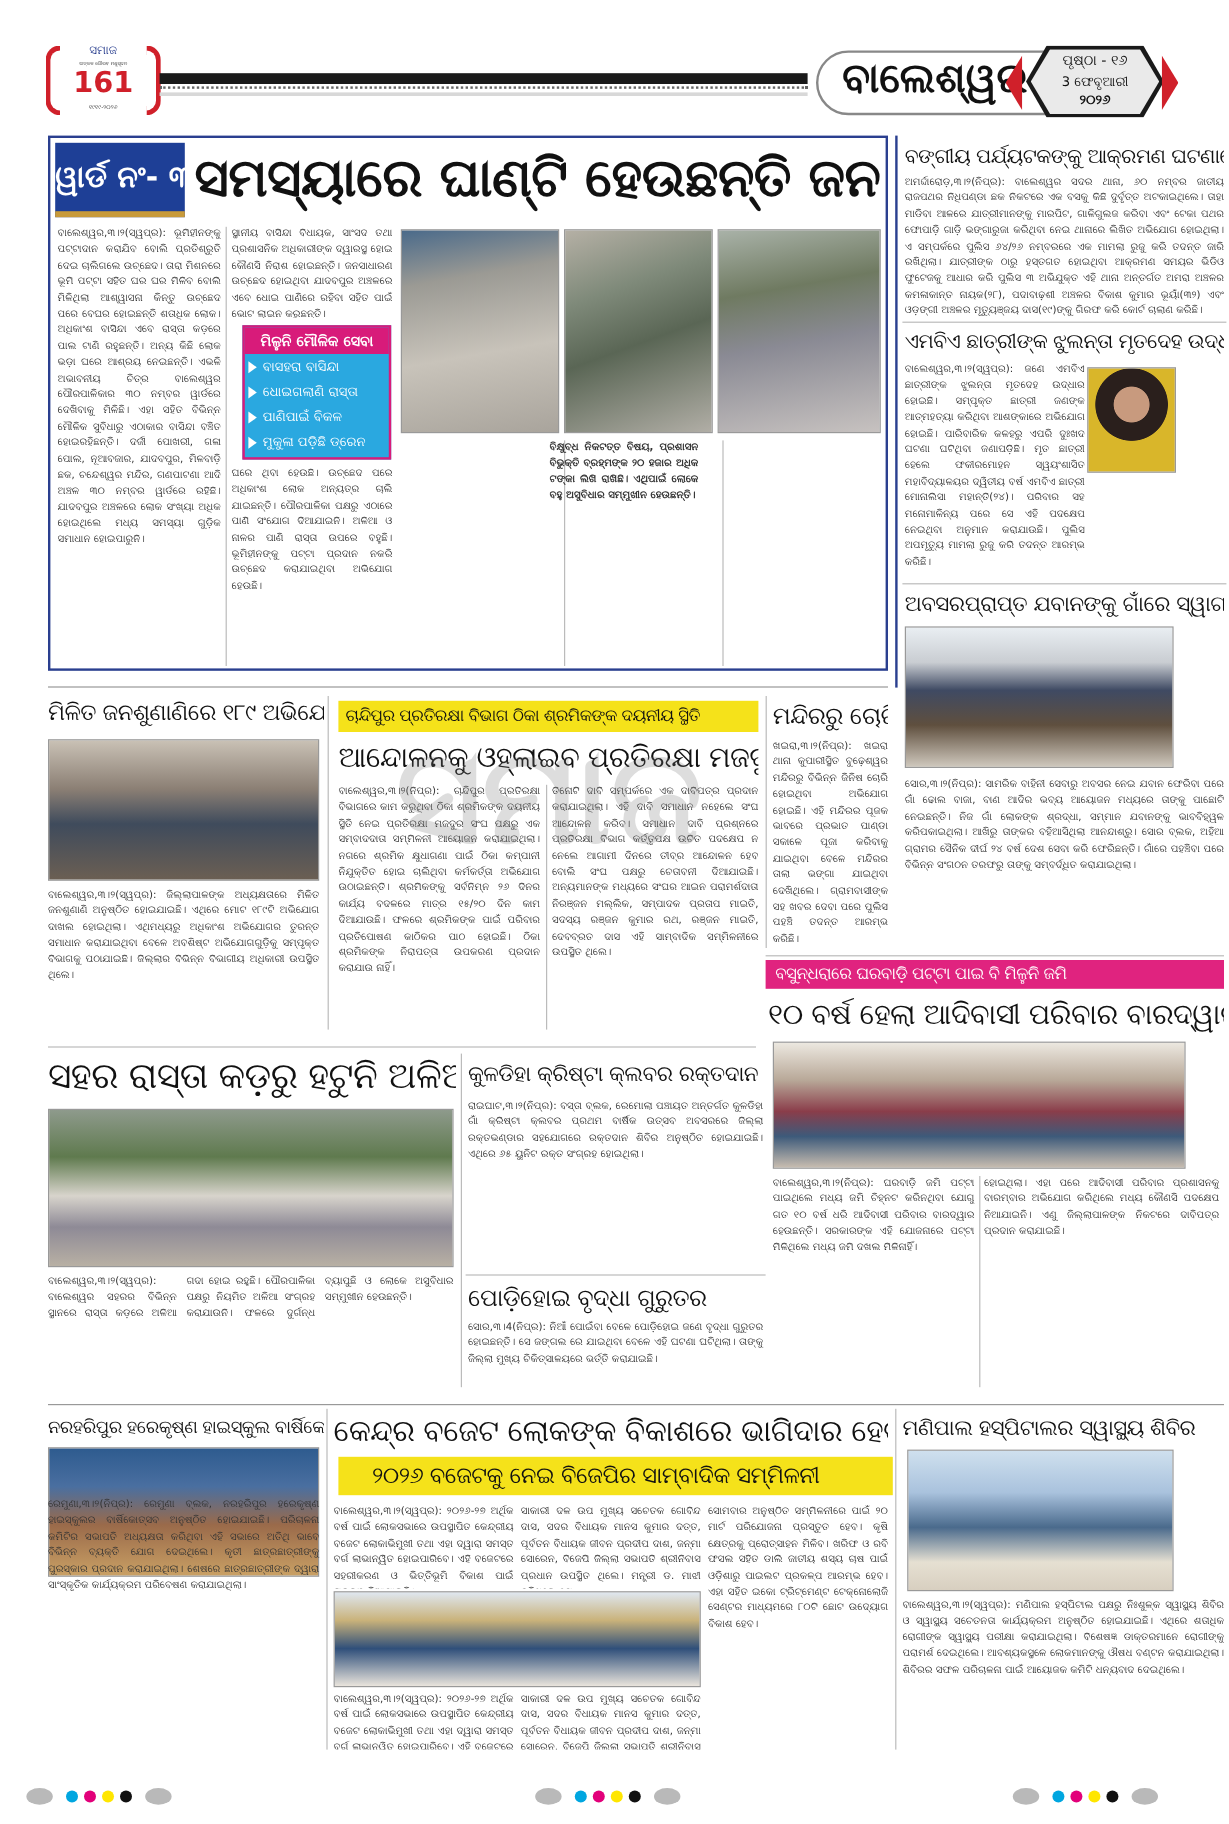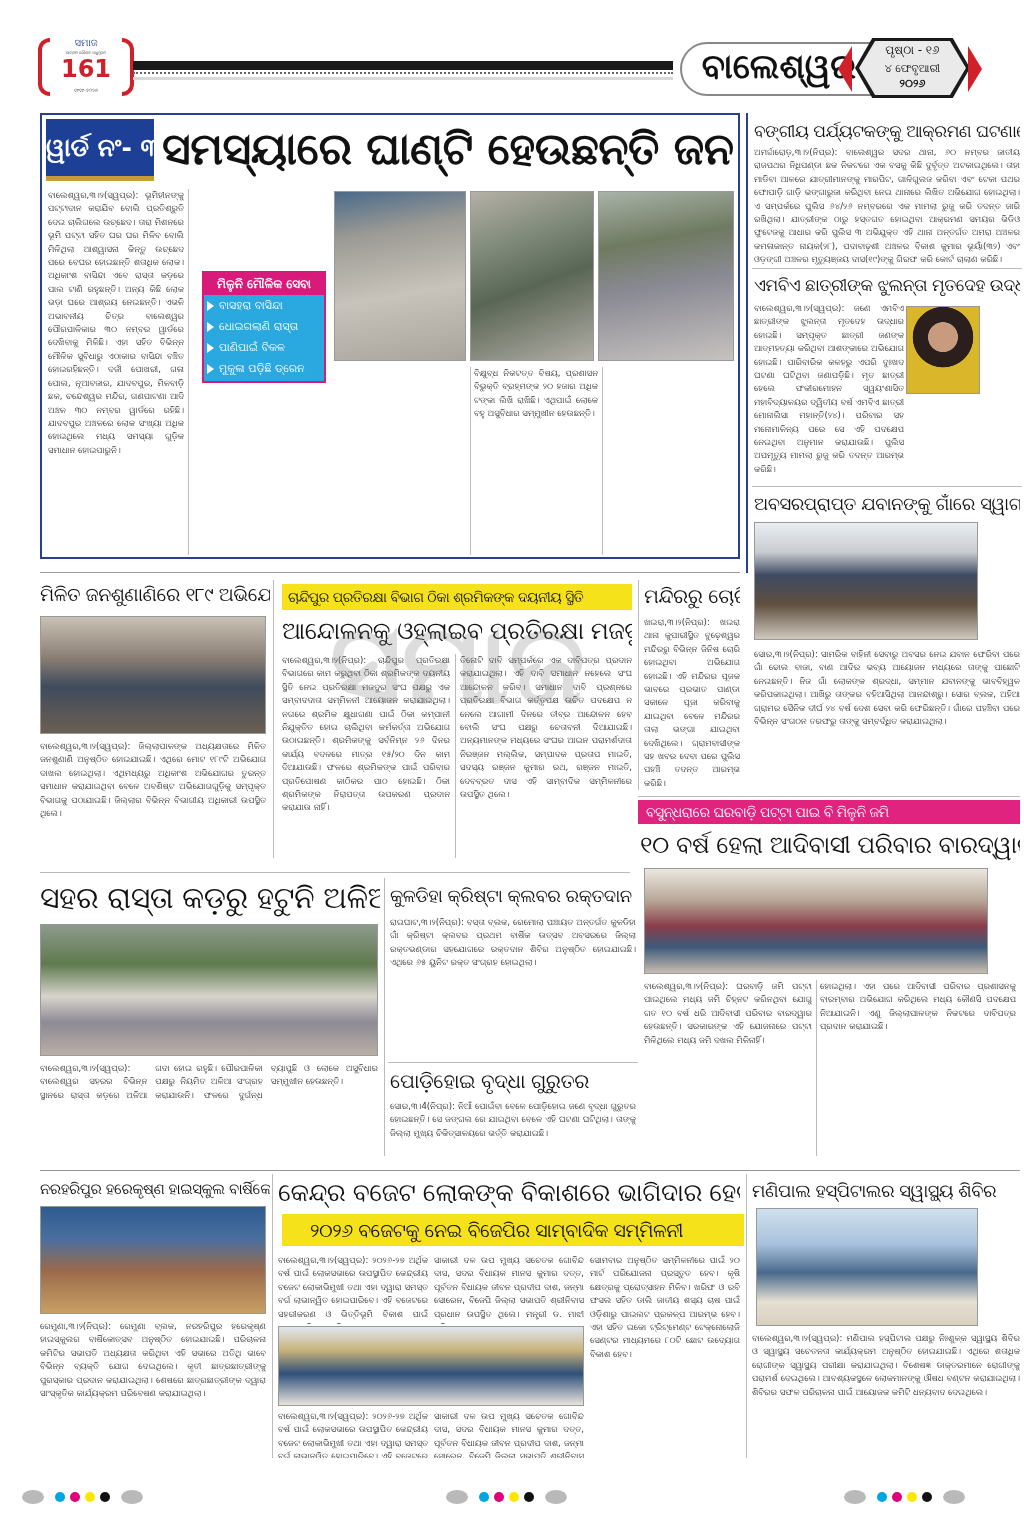--- a/index.html
+++ b/index.html
@@ -34,60 +34,62 @@
   </div>
   <div class="abs" style="left:133px;top:61px;width:540px;height:9px;background:#1a1a1a;"></div>
   <div class="abs" style="left:133px;top:72px;width:540px;height:0;border-top:2px dotted #666;"></div>
   <div class="abs" style="left:133px;top:77px;width:540px;height:3px;background:#d8d8d8;"></div>
   <div class="abs" style="left:680px;top:42px;width:200px;height:54px;border:2px solid #888;border-radius:40px 0 0 40px;background:#fff;">
     <div class="abs" style="left:12px;top:2px;width:170px;text-align:center;font-size:34px;font-weight:bold;color:#111;">ବାଲେଶ୍ୱର</div>
   </div>
   <div class="abs" style="left:855px;top:38px;width:115px;height:60px;background:#1a1a1a;clip-path:polygon(15% 0,85% 0,100% 50%,85% 100%,15% 100%,0 50%);">
     <div class="abs" style="left:4px;top:3px;right:4px;bottom:3px;background:#eaeaea;clip-path:polygon(15% 0,85% 0,100% 50%,85% 100%,15% 100%,0 50%);"></div>
     <div class="abs" style="left:0;top:5px;width:115px;text-align:center;font-size:12px;color:#111;">ପୃଷ୍ଠା - ୧୬</div>
-    <div class="abs" style="left:0;top:24px;width:115px;text-align:center;font-size:11px;color:#111;">୪ ଫେବୃଆରୀ</div>
+    <div class="abs" style="left:0;top:24px;width:115px;text-align:center;font-size:11px;color:#111;">3 ଫେବୃଆରୀ</div>
     <div class="abs" style="left:0;top:39px;width:115px;text-align:center;font-size:11px;color:#111;font-weight:bold;">୨୦୨୬</div>
   </div>
   <div class="abs" style="left:838px;top:46px;width:14px;height:46px;background:#d0202a;clip-path:polygon(100% 0,0 50%,100% 100%);"></div>
   <div class="abs" style="left:968px;top:46px;width:14px;height:46px;background:#d0202a;clip-path:polygon(0 0,100% 50%,0 100%);"></div>
 </div>
 
 <div class="abs" style="left:40px;top:113px;width:700px;height:446px;border:2px solid #2a3f8f;">
   <div class="abs" style="left:4px;top:4px;width:108px;height:62px;background:#1e3f96;border-bottom:5px solid #c89a3a;">
     <div style="color:#fff;font-size:25px;font-weight:bold;text-align:center;line-height:58px;white-space:nowrap;">ୱାର୍ଡ ନଂ- ୩୦</div>
   </div>
   <div class="abs headline" style="left:120px;top:4px;width:572px;font-size:44px;line-height:60px;font-weight:bold;">ସମସ୍ୟାରେ ଘାଣ୍ଟି ହେଉଛନ୍ତି ଜନତା</div>
   <div class="abs body-text" style="left:6px;top:74px;width:136px;height:366px;">ବାଲେଶ୍ୱର,୩।୨(ସ୍ୱପ୍ର): ଭୂମିହୀନଙ୍କୁ ପଟ୍ଟାଦାନ କରାଯିବ ବୋଲି ପ୍ରତିଶ୍ରୁତି ଦେଇ ଚାଲିଗଲେ ଉଚ୍ଛେଦ। ତାରା ମିଶନରେ ଭୂମି ପଟ୍ଟା ସହିତ ଘର ଘର ମିଳିବ ବୋଲି ମିଳିଥିଲା ଆଶ୍ୱାସନା କିନ୍ତୁ ଉଚ୍ଛେଦ ପରେ ବେଘର ହୋଇଛନ୍ତି ଶତାଧିକ ଲୋକ। ଅଧିକାଂଶ ବାସିନ୍ଦା ଏବେ ରାସ୍ତା କଡ଼ରେ ପାଲ ଟାଣି ରହୁଛନ୍ତି। ଅନ୍ୟ କିଛି ଲୋକ ଭଡ଼ା ଘରେ ଆଶ୍ରୟ ନେଇଛନ୍ତି। ଏଭଳି ଅଭାବନୀୟ ଚିତ୍ର ବାଲେଶ୍ୱର ପୌରପାଳିକାର ୩୦ ନମ୍ବର ୱାର୍ଡରେ ଦେଖିବାକୁ ମିଳିଛି। ଏହା ସହିତ ବିଭିନ୍ନ ମୌଳିକ ସୁବିଧାରୁ ଏଠାକାର ବାସିନ୍ଦା ବଞ୍ଚିତ ହୋଇରହିଛନ୍ତି। ଦର୍ଜୀ ପୋଖରୀ, ଗଳା ପୋଲ, ନୂଆବଜାର, ଯାଦବପୁର, ମିଳବାଡ଼ି ଛକ, ଚନ୍ଦେଶ୍ୱର ମନ୍ଦିର, ଗଣପାଟଣା ଆଦି ଅଞ୍ଚଳ ୩୦ ନମ୍ବର ୱାର୍ଡରେ ରହିଛି। ଯାଦବପୁର ଅଞ୍ଚଳରେ ଲୋକ ସଂଖ୍ୟା ଅଧିକ ହୋଇଥିଲେ ମଧ୍ୟ ସମସ୍ୟା ଗୁଡ଼ିକ ସମାଧାନ ହୋଇପାରୁନି।</div>
   <div class="vline" style="left:146px;top:74px;height:366px;"></div>
+  <div class="abs body-text" style="left:151px;top:74px;width:134px;height:76px;">ସ୍ଥାନୀୟ ବାସିନ୍ଦା ବିଧାୟକ, ସାଂସଦ ତଥା ପ୍ରଶାସନିକ ଅଧିକାରୀଙ୍କ ଦ୍ୱାରସ୍ଥ ହୋଇ କୌଣସି ନିରାଶ ହୋଇଛନ୍ତି। ଜନସାଧାରଣ ଉଚ୍ଛେଦ ହୋଇଥିବା ଯାଦବପୁର ଅଞ୍ଚଳରେ ଏବେ ଧୋଇ ପାଣିରେ ରହିବା ସହିତ ପାଇଁ ଭୋଟ ଲାଇନ କରୁଛନ୍ତି।</div>
 
   <div class="abs" style="left:160px;top:156px;width:124px;height:112px;background:#2aa8e0;border:2px solid #d81b7a;">
     <div style="background:#d81b7a;color:#fff;font-size:12px;font-weight:bold;text-align:center;height:22px;line-height:22px;white-space:nowrap;overflow:hidden;">ମିଳୁନି ମୌଳିକ ସେବା</div>
     <div style="display:flex;align-items:center;height:21px;padding-left:3px;color:#fff;font-size:11px;white-space:nowrap;">
         <span style="width:0;height:0;border-left:7px solid #fff;border-top:5px solid transparent;border-bottom:5px solid transparent;margin-right:5px;"></span>
         <span>ବାସହରା ବାସିନ୍ଦା</span>
       </div>
     <div style="display:flex;align-items:center;height:21px;padding-left:3px;color:#fff;font-size:11px;white-space:nowrap;">
         <span style="width:0;height:0;border-left:7px solid #fff;border-top:5px solid transparent;border-bottom:5px solid transparent;margin-right:5px;"></span>
         <span>ଧୋଇଗଲାଣି ରାସ୍ତା</span>
       </div>
     <div style="display:flex;align-items:center;height:21px;padding-left:3px;color:#fff;font-size:11px;white-space:nowrap;">
         <span style="width:0;height:0;border-left:7px solid #fff;border-top:5px solid transparent;border-bottom:5px solid transparent;margin-right:5px;"></span>
         <span>ପାଣିପାଇଁ ବିକଳ</span>
       </div>
     <div style="display:flex;align-items:center;height:21px;padding-left:3px;color:#fff;font-size:11px;white-space:nowrap;">
         <span style="width:0;height:0;border-left:7px solid #fff;border-top:5px solid transparent;border-bottom:5px solid transparent;margin-right:5px;"></span>
         <span>ମୁକୁଳା ପଡ଼ିଛି ଡ୍ରେନ</span>
       </div>
   </div>
+  <div class="abs body-text" style="left:151px;top:274px;width:134px;height:166px;">ଘରେ ଥିବା ହେଉଛି। ଉଚ୍ଛେଦ ପରେ ଅଧିକାଂଶ ଲୋକ ଅନ୍ୟତ୍ର ଚାଲି ଯାଇଛନ୍ତି। ପୌରପାଳିକା ପକ୍ଷରୁ ଏଠାରେ ପାଣି ସଂଯୋଗ ଦିଆଯାଇନି। ଅଳିଆ ଓ ନାଳର ପାଣି ରାସ୍ତା ଉପରେ ବହୁଛି। ଭୂମିହୀନଙ୍କୁ ପଟ୍ଟା ପ୍ରଦାନ ନକରି ଉଚ୍ଛେଦ କରାଯାଇଥିବା ଅଭିଯୋଗ ହେଉଛି।</div>
 
   <div class="abs photo" style="left:292px;top:76px;width:132px;height:170px;background:linear-gradient(170deg,#4a6a8a 0%,#9b9a94 25%,#c8c3ba 60%,#a9a49c 100%);"></div>
   <div class="abs photo drain" style="left:428px;top:76px;width:124px;height:170px;"></div>
   <div class="abs photo garbage" style="left:556px;top:76px;width:136px;height:170px;"></div>
   <div class="vline" style="left:428px;top:252px;height:188px;"></div>
-  <div class="abs body-text" style="left:432px;top:252px;width:124px;height:188px;">ବିକ୍ଷୁବ୍ଧ ନିକଟତ୍ତ ବିଷୟ, ପ୍ରଶାସନ ବିଭୁକ୍ତି ବ୍ରହ୍ମଙ୍କ ୨୦ ହଜାର ଅଧିକ ଟଙ୍କା ଲିଖି ରାଖିଛି। ଏଥିପାଇଁ ଲୋକେ ବହୁ ଅସୁବିଧାର ସମ୍ମୁଖୀନ ହେଉଛନ୍ତି।</div>
+  <div class="abs body-text" style="left:416px;top:252px;width:124px;height:188px;font-weight:bold;">ବିକ୍ଷୁବ୍ଧ ନିକଟତ୍ତ ବିଷୟ, ପ୍ରଶାସନ ବିଭୁକ୍ତି ବ୍ରହ୍ମଙ୍କ ୨୦ ହଜାର ଅଧିକ ଟଙ୍କା ଲିଖି ରାଖିଛି। ଏଥିପାଇଁ ଲୋକେ ବହୁ ଅସୁବିଧାର ସମ୍ମୁଖୀନ ହେଉଛନ୍ତି।</div>
   <div class="vline" style="left:560px;top:252px;height:188px;"></div>
 </div>
 
 <div class="vline" style="left:746px;top:113px;height:460px;background:#2a3f8f;width:2px;"></div>
 <div class="abs headline" style="left:754px;top:118px;width:266px;font-size:17px;line-height:26px;">ବଙ୍ଗୀୟ ପର୍ଯ୍ୟଟକଙ୍କୁ ଆକ୍ରମଣ ଘଟଣାରେ ୩ ଗିରଫ</div>
 <div class="abs body-text" style="left:754px;top:146px;width:266px;height:120px;">ଅମର୍ଦ୍ଦାରୋଡ଼,୩।୨(ନିପ୍ର): ବାଲେଶ୍ୱର ସଦର ଥାନା, ୬୦ ନମ୍ବର ଜାତୀୟ ରାଜପଥର ନିଧିପଣ୍ଡା ଛକ ନିକଟରେ ଏକ ବସକୁ କିଛି ଦୁର୍ବୃତ୍ତ ଅଟକାଇଥିଲେ। ତାହା ମାଡିବା ଆଳରେ ଯାତ୍ରୀମାନଙ୍କୁ ମାରପିଟ, ଗାଳିଗୁଲଜ କରିବା ଏବଂ ଟେକା ପଥର ଫୋପାଡ଼ି ଗାଡ଼ି ଭଙ୍ଗାରୁଜା କରିଥିବା ନେଇ ଥାନାରେ ଲିଖିତ ଅଭିଯୋଗ ହୋଇଥିଲା। ଏ ସମ୍ପର୍କରେ ପୁଲିସ ୬୪/୨୬ ନମ୍ବରରେ ଏକ ମାମଲା ରୁଜୁ କରି ତଦନ୍ତ ଜାରି ରଖିଥିଲା। ଯାତ୍ରୀଙ୍କ ଠାରୁ ହସ୍ତଗତ ହୋଇଥିବା ଆକ୍ରମଣ ସମୟର ଭିଡିଓ ଫୁଟେଜକୁ ଆଧାର କରି ପୁଲିସ ୩ ଅଭିଯୁକ୍ତ ଏହି ଥାନା ଅନ୍ତର୍ଗତ ଅମରା ଅଞ୍ଚଳର କମଳାକାନ୍ତ ନାୟକ(୨୮), ପଦାବାଢ଼ଶୀ ଅଞ୍ଚଳର ବିକାଶ କୁମାର ଭୂୟାଁ(୩୨) ଏବଂ ଓଡ଼ଙ୍ଗୀ ଅଞ୍ଚଳର ମୃତ୍ୟୁଞ୍ଜୟ ଦାସ(୧୯)ଙ୍କୁ ଗିରଫ କରି କୋର୍ଟ ଚାଲାଣ କରିଛି।</div>
 <div class="hline" style="left:752px;top:268px;width:270px;"></div>
 <div class="abs headline" style="left:754px;top:272px;width:266px;font-size:17px;line-height:26px;">ଏମବିଏ ଛାତ୍ରୀଙ୍କ ଝୁଲନ୍ତା ମୃତଦେହ ଉଦ୍ଧାର</div>
 <div class="abs body-text" style="left:754px;top:302px;width:150px;height:180px;">ବାଲେଶ୍ୱର,୩।୨(ସ୍ୱପ୍ର): ଜଣେ ଏମବିଏ ଛାତ୍ରୀଙ୍କ ଝୁଲନ୍ତା ମୃତଦେହ ଉଦ୍ଧାର ହୋଇଛି। ସମ୍ପୃକ୍ତ ଛାତ୍ରୀ ଜଣଙ୍କ ଆତ୍ମହତ୍ୟା କରିଥିବା ଆଶଙ୍କାରେ ଅଭିଯୋଗ ହୋଇଛି। ପାରିବାରିକ କଳହରୁ ଏପରି ଦୁଃଖଦ ଘଟଣା ଘଟିଥିବା ଜଣାପଡ଼ିଛି। ମୃତ ଛାତ୍ରୀ ହେଲେ ଫକୀରମୋହନ ସ୍ୱୟଂଶାସିତ ମହାବିଦ୍ୟାଳୟର ଦ୍ୱିତୀୟ ବର୍ଷ ଏମବିଏ ଛାତ୍ରୀ ମୋନାଲିସା ମହାନ୍ତି(୨୪)। ପରିବାର ସହ ମନୋମାଳିନ୍ୟ ପରେ ସେ ଏହି ପଦକ୍ଷେପ ନେଇଥିବା ଅନୁମାନ କରାଯାଉଛି। ପୁଲିସ ଅପମୃତ୍ୟୁ ମାମଲା ରୁଜୁ କରି ତଦନ୍ତ ଆରମ୍ଭ କରିଛି।</div>
 <div class="abs photo portrait" style="left:906px;top:306px;width:74px;height:88px;"></div>
@@ -131,21 +133,21 @@
 <div class="vline" style="left:384px;top:878px;height:278px;"></div>
 <div class="abs headline" style="left:390px;top:880px;width:246px;font-size:18px;line-height:32px;">କୁଳଡିହା କ୍ରିଷ୍ଟା କ୍ଲବର ରକ୍ତଦାନ ଶିବିର</div>
 <div class="abs body-text" style="left:390px;top:916px;width:246px;height:140px;">ରାଇଘାଟ,୩।୨(ନିପ୍ର): ବସ୍ତା ବ୍ଲକ, ରେମୋଲା ପଞ୍ଚାୟତ ଅନ୍ତର୍ଗତ କୁଳଡିହା ଗାଁ କ୍ରିଷ୍ଟା କ୍ଲବର ପ୍ରଥମ ବାର୍ଷିକ ଉତ୍ସବ ଅବସରରେ ଜିଲ୍ଲା ରକ୍ତଭଣ୍ଡାର ସହଯୋଗରେ ରକ୍ତଦାନ ଶିବିର ଅନୁଷ୍ଠିତ ହୋଇଯାଇଛି। ଏଥିରେ ୬୫ ୟୁନିଟ ରକ୍ତ ସଂଗ୍ରହ ହୋଇଥିଲା।</div>
 <div class="hline" style="left:388px;top:1062px;width:250px;"></div>
 <div class="abs headline" style="left:390px;top:1066px;width:246px;font-size:20px;line-height:30px;">ପୋଡ଼ିହୋଇ ବୃଦ୍ଧା ଗୁରୁତର</div>
 <div class="abs body-text" style="left:390px;top:1100px;width:246px;height:56px;">ସୋର,୩।4(ନିପ୍ର): ନିଆଁ ପୋଇଁବା ବେଳେ ପୋଡ଼ିହୋଇ ଜଣେ ବୃଦ୍ଧା ଗୁରୁତର ହୋଇଛନ୍ତି। ସେ ଜଙ୍ଗଲ ରେ ଯାଇଥିବା ବେଳେ ଏହି ଘଟଣା ଘଟିଥିଲା। ତାଙ୍କୁ ଜିଲ୍ଲା ମୁଖ୍ୟ ଚିକିତ୍ସାଳୟରେ ଭର୍ତ୍ତି କରାଯାଇଛି।</div>
 
 <div class="hline" style="left:40px;top:1170px;width:980px;background:#999;"></div>
 <div class="abs headline" style="left:40px;top:1174px;width:230px;font-size:15px;line-height:30px;">ନରହରିପୁର ହରେକୃଷ୍ଣ ହାଇସ୍କୁଲ ବାର୍ଷିକୋତ୍ସବ</div>
 <div class="abs photo stage" style="left:40px;top:1206px;width:226px;height:108px;"></div>
-<div class="abs body-text" style="left:40px;top:1320px;width:226px;height:138px;">ରେମୁଣା,୩।୨(ନିପ୍ର): ରେମୁଣା ବ୍ଲକ, ନରହରିପୁର ହରେକୃଷ୍ଣ ହାଇସ୍କୁଲର ବାର୍ଷିକୋତ୍ସବ ଅନୁଷ୍ଠିତ ହୋଇଯାଇଛି। ପରିଚାଳନା କମିଟିର ସଭାପତି ଅଧ୍ୟକ୍ଷତା କରିଥିବା ଏହି ସଭାରେ ଅତିଥି ଭାବେ ବିଭିନ୍ନ ବ୍ୟକ୍ତି ଯୋଗ ଦେଇଥିଲେ। କୃତୀ ଛାତ୍ରଛାତ୍ରୀଙ୍କୁ ପୁରସ୍କାର ପ୍ରଦାନ କରାଯାଇଥିଲା। ଶେଷରେ ଛାତ୍ରଛାତ୍ରୀଙ୍କ ଦ୍ୱାରା ସାଂସ୍କୃତିକ କାର୍ଯ୍ୟକ୍ରମ ପରିବେଷଣ କରାଯାଇଥିଲା।</div>
+<div class="abs body-text" style="left:40px;top:1248px;width:226px;height:138px;">ରେମୁଣା,୩।୨(ନିପ୍ର): ରେମୁଣା ବ୍ଲକ, ନରହରିପୁର ହରେକୃଷ୍ଣ ହାଇସ୍କୁଲର ବାର୍ଷିକୋତ୍ସବ ଅନୁଷ୍ଠିତ ହୋଇଯାଇଛି। ପରିଚାଳନା କମିଟିର ସଭାପତି ଅଧ୍ୟକ୍ଷତା କରିଥିବା ଏହି ସଭାରେ ଅତିଥି ଭାବେ ବିଭିନ୍ନ ବ୍ୟକ୍ତି ଯୋଗ ଦେଇଥିଲେ। କୃତୀ ଛାତ୍ରଛାତ୍ରୀଙ୍କୁ ପୁରସ୍କାର ପ୍ରଦାନ କରାଯାଇଥିଲା। ଶେଷରେ ଛାତ୍ରଛାତ୍ରୀଙ୍କ ଦ୍ୱାରା ସାଂସ୍କୃତିକ କାର୍ଯ୍ୟକ୍ରମ ପରିବେଷଣ କରାଯାଇଥିଲା।</div>
 <div class="vline" style="left:272px;top:1174px;height:284px;"></div>
 <div class="abs headline" style="left:278px;top:1174px;width:462px;font-size:25px;line-height:38px;">କେନ୍ଦ୍ର ବଜେଟ ଲୋକଙ୍କ ବିକାଶରେ ଭାଗିଦାର ହେବ: ମନ୍ତ୍ରୀ</div>
 <div class="abs" style="left:282px;top:1214px;width:462px;height:32px;background:#f5e21a;">
   <div class="headline" style="font-size:19px;line-height:32px;padding-left:28px;">୨୦୨୬ ବଜେଟକୁ ନେଇ ବିଜେପିର ସାମ୍ବାଦିକ ସମ୍ମିଳନୀ</div>
 </div>
 <div class="abs body-text" style="left:278px;top:1254px;width:150px;height:70px;">ବାଲେଶ୍ୱର,୩।୨(ସ୍ୱପ୍ର): ୨୦୨୬-୨୭ ଅର୍ଥିକ ବର୍ଷ ପାଇଁ ଲୋକସଭାରେ ଉପସ୍ଥାପିତ କେନ୍ଦ୍ରୀୟ ବଜେଟ ଲୋକାଭିମୁଖୀ ତଥା ଏହା ଦ୍ୱାରା ସମସ୍ତ ବର୍ଗ ଲାଭାନ୍ୱିତ ହୋଇପାରିବେ। ଏହି ବଜେଟରେ ସହରୀକରଣ ଓ ଭିତ୍ତିଭୂମି ବିକାଶ ପାଇଁ ଗୁରୁତ୍ୱ ଦିଆଯାଇଛି।</div>
 <div class="abs body-text" style="left:434px;top:1254px;width:150px;height:70px;">ସାକାରୀ ଦଳ ଉପ ମୁଖ୍ୟ ସଚେତକ ଗୋବିନ୍ଦ ଦାସ, ସଦର ବିଧାୟକ ମାନସ କୁମାର ଦତ୍ତ, ପୂର୍ବତନ ବିଧାୟକ ଜୀବନ ପ୍ରଦୀପ ଦାଶ, ଜନ୍ମା ସୋରେନ, ବିଜେପି ଜିଲ୍ଲା ସଭାପତି ଶ୍ରୀନିବାସ ପ୍ରଧାନ ଉପସ୍ଥିତ ଥିଲେ। ମନ୍ତ୍ରୀ ଡ. ମାଝୀ କହିଥିଲେ ଯେ,</div>
 <div class="abs photo stage" style="left:278px;top:1326px;width:306px;height:80px;background:linear-gradient(180deg,#dfe7f0 0%,#c9b27a 30%,#2f4f7a 60%,#e9e4dc 100%);"></div>
 <div class="abs body-text" style="left:278px;top:1410px;width:150px;height:48px;">ବାଲେଶ୍ୱର,୩।୨(ସ୍ୱପ୍ର): ୨୦୨୬-୨୭ ଅର୍ଥିକ ବର୍ଷ ପାଇଁ ଲୋକସଭାରେ ଉପସ୍ଥାପିତ କେନ୍ଦ୍ରୀୟ ବଜେଟ ଲୋକାଭିମୁଖୀ ତଥା ଏହା ଦ୍ୱାରା ସମସ୍ତ ବର୍ଗ ଲାଭାନ୍ୱିତ ହୋଇପାରିବେ। ଏହି ବଜେଟରେ ସହରୀକରଣ ଓ ଭିତ୍ତିଭୂମି ବିକାଶ ପାଇଁ ଗୁରୁତ୍ୱ ଦିଆଯାଇଛି।</div>
 <div class="abs body-text" style="left:434px;top:1410px;width:150px;height:48px;">ସାକାରୀ ଦଳ ଉପ ମୁଖ୍ୟ ସଚେତକ ଗୋବିନ୍ଦ ଦାସ, ସଦର ବିଧାୟକ ମାନସ କୁମାର ଦତ୍ତ, ପୂର୍ବତନ ବିଧାୟକ ଜୀବନ ପ୍ରଦୀପ ଦାଶ, ଜନ୍ମା ସୋରେନ, ବିଜେପି ଜିଲ୍ଲା ସଭାପତି ଶ୍ରୀନିବାସ ପ୍ରଧାନ ଉପସ୍ଥିତ ଥିଲେ। ମନ୍ତ୍ରୀ ଡ. ମାଝୀ କହିଥିଲେ ଯେ,</div>

